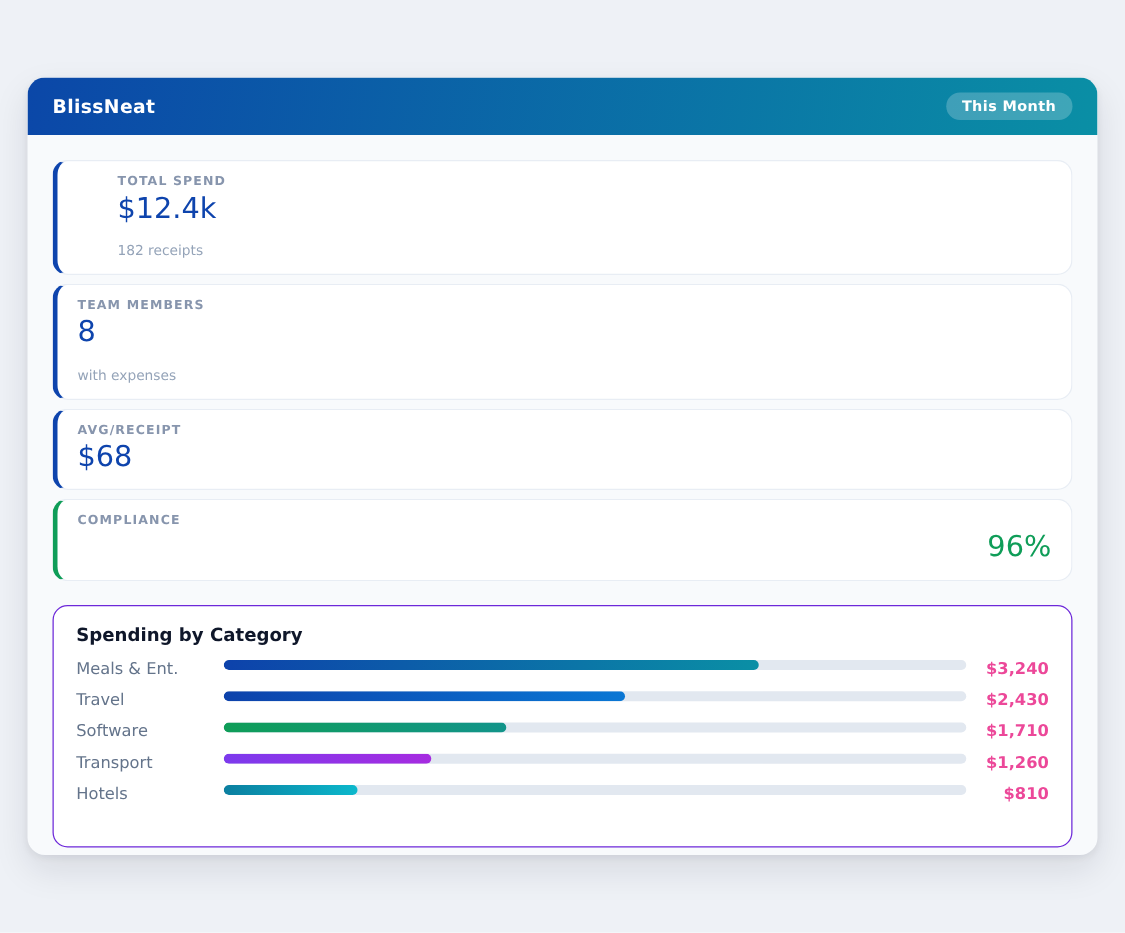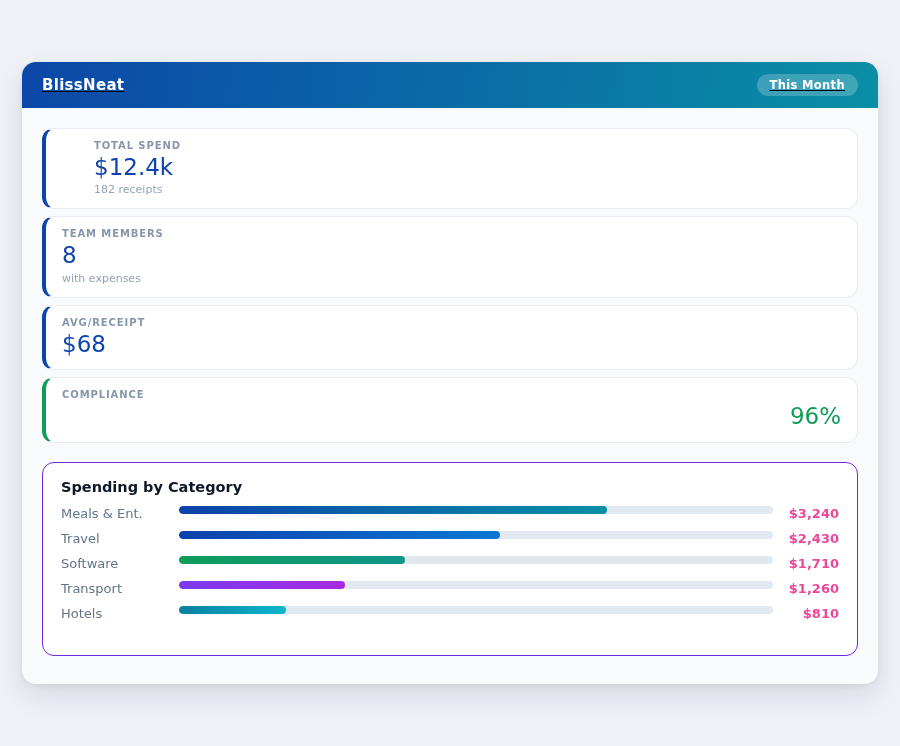--- a/index.html
+++ b/index.html
@@ -12,40 +12,39 @@
   }
   .app-card {
     position:absolute; left:22px; top:62px; width:856px; height:622px;
     background:#f8fafc; border-radius:14px;
     box-shadow:0 12px 28px rgba(15,23,42,.10), 0 2px 6px rgba(15,23,42,.06);
     overflow:hidden;
   }
   .app-header {
     height:46px; display:flex; align-items:center; justify-content:space-between;
     padding:0 20px;
-    text-decoration:underline;
   }
   .app-title { color:#ffffff; font-weight:bold; font-size:15px; letter-spacing:.02em; }
   .period-badge {
     background:rgba(255,255,255,.22); color:#ffffff;
     font-size:11.5px; font-weight:bold; letter-spacing:.03em;
     padding:4px 13px; border-radius:999px; border:none; cursor:pointer;
     font-family:inherit;
   }
   .app-body { padding:20px; }
   .stat-card {
     background:#ffffff; border:1px solid #e8edf4; border-left:4px solid #0e44ad;
     border-radius:12px; padding:11px 16px 12px; margin-bottom:7px;
   }
   .stat-label {
     font-size:10px; font-weight:bold; letter-spacing:.09em;
     color:#8795ad; text-transform:uppercase;
   }
   .stat-value { font-size:23px; font-weight:normal; color:#0e44ad; margin-top:3px; line-height:1.15; }
-  .stat-sub { font-size:11px; color:#94a3b8; margin-top:3px; }
+  .stat-sub { font-size:11px; color:#94a3b8; margin-top:14px; }
   .category-card {
     background:#ffffff; border:1px solid #6d28d9; border-radius:12px;
     padding:16px 18px 24px; margin-top:19px;
   }
   .category-title { font-size:14.5px; font-weight:bold; color:#0f172a; margin-bottom:11px; }
   .cat-row { display:flex; align-items:flex-start; height:25px; }
   .cat-label { width:118px; font-size:13px; color:#64748b; }
   .bar-track { flex:1; height:8px; border-radius:4px; background:#e2e8f0; overflow:hidden; }
   .bar-fill { height:8px; border-radius:4px; width:0; }
   .cat-value { width:66px; text-align:right; font-size:13px; font-weight:bold; color:#ec4899; }

